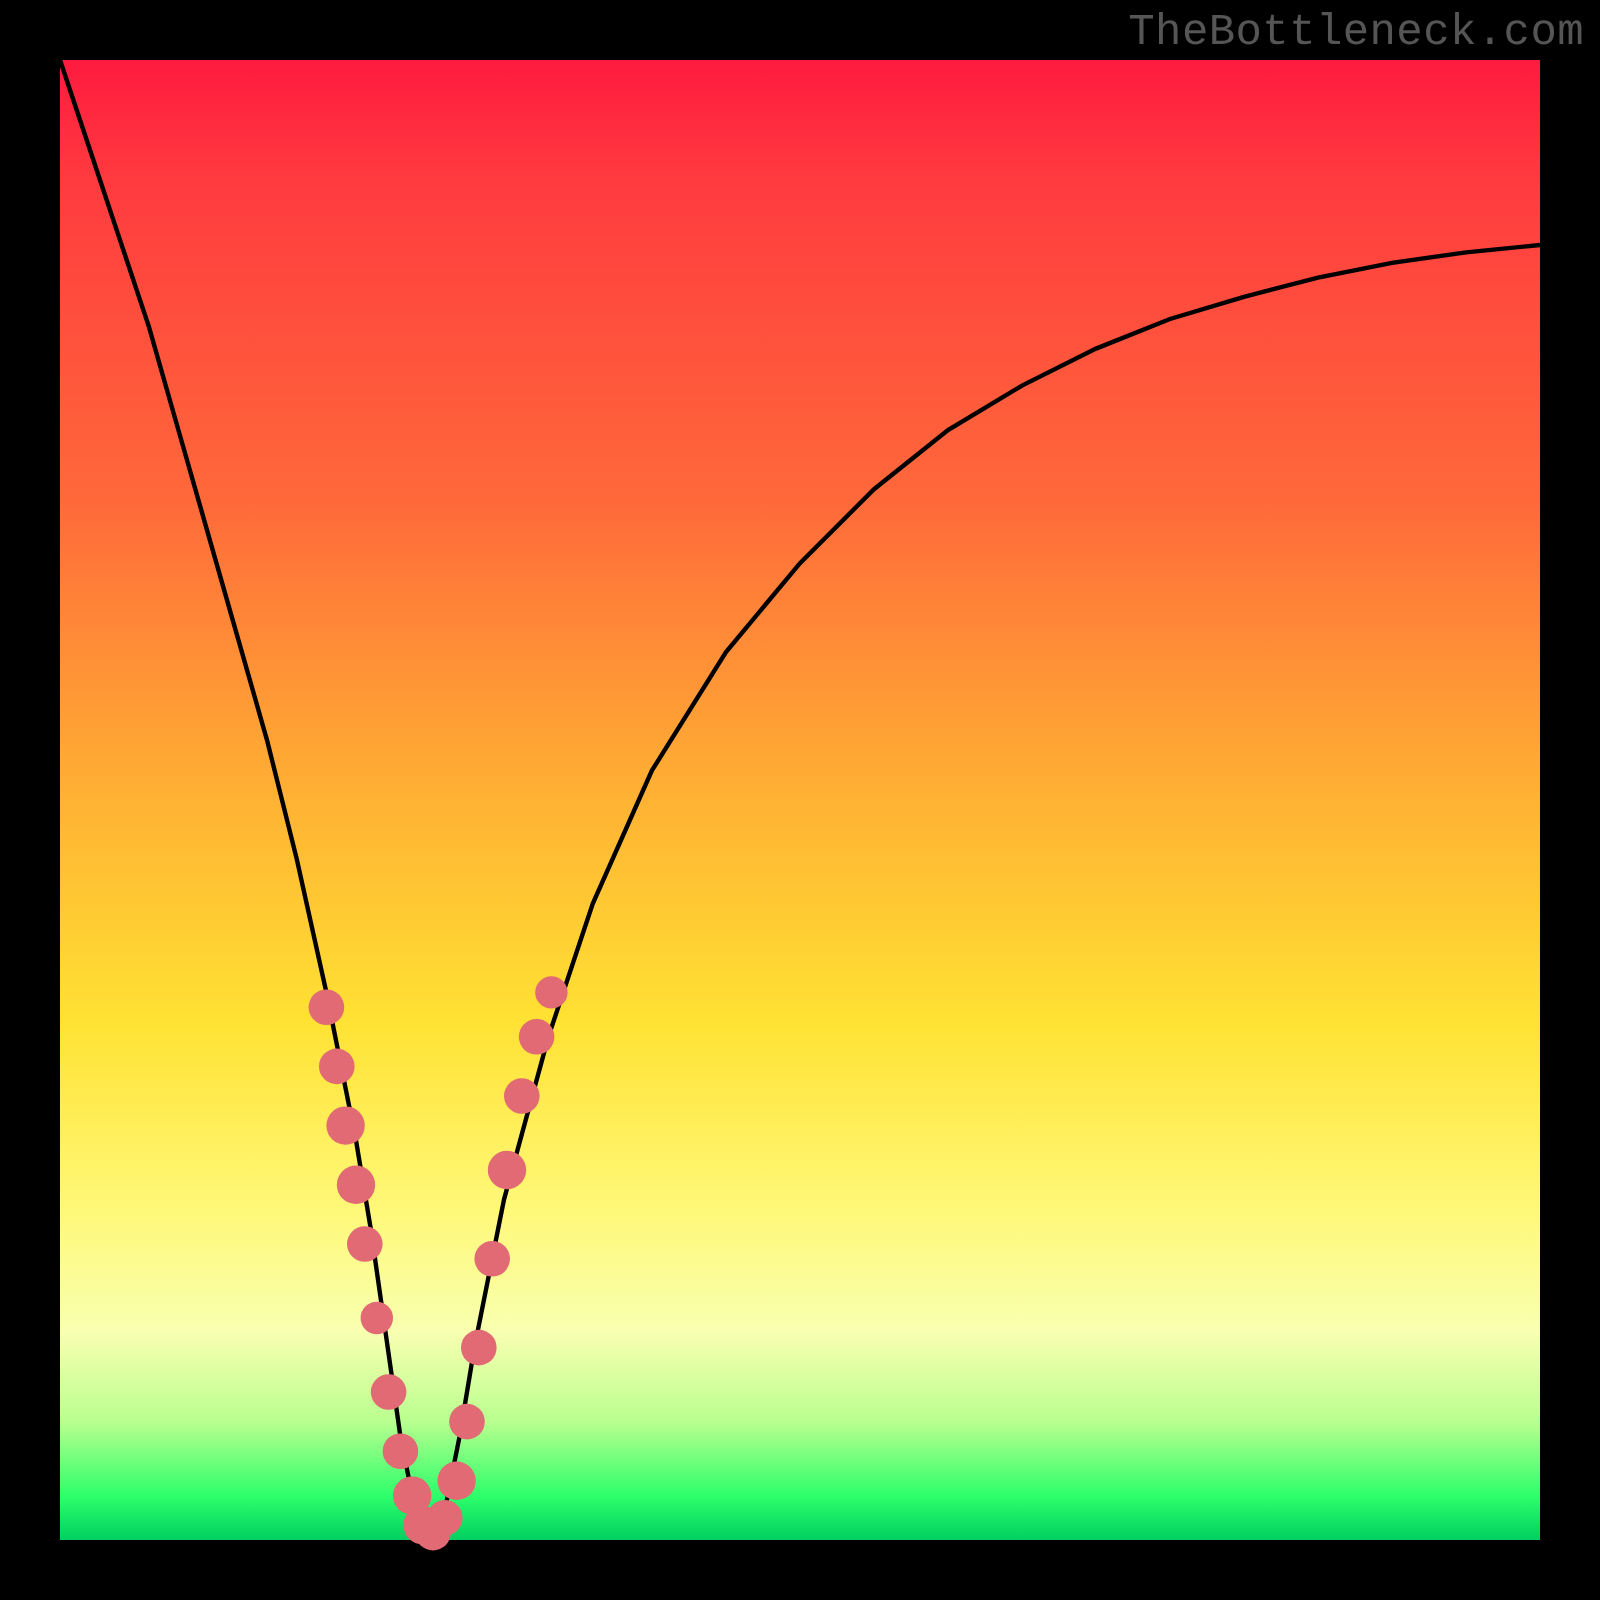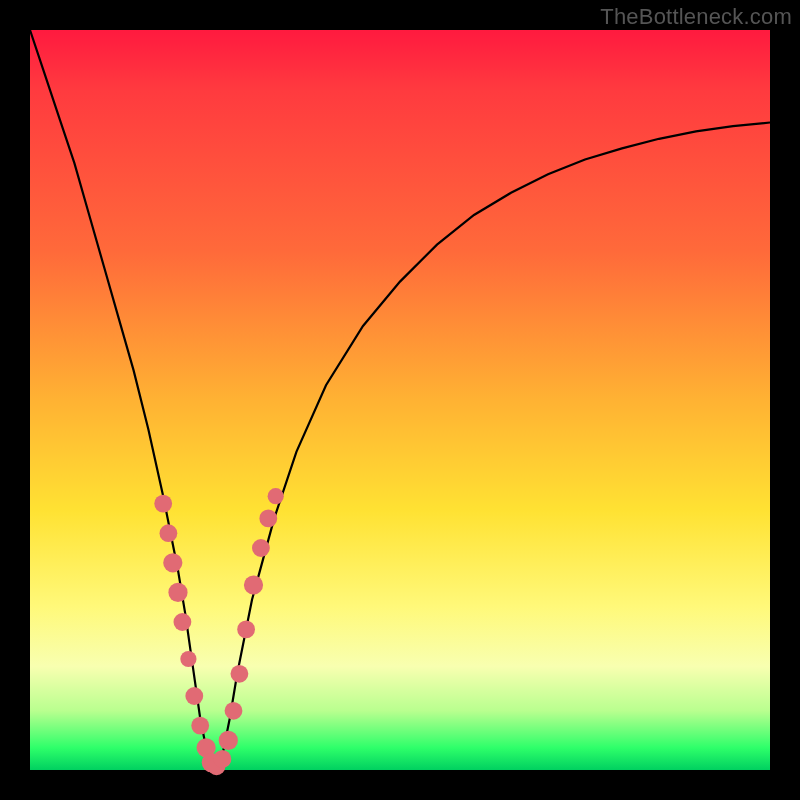--- a/index.html
+++ b/index.html
@@ -9,20 +9,21 @@
     height: 800px;
     overflow: hidden;
     background: #000;
     font-family: Arial, Helvetica, sans-serif;
   }
   .frame {
     position: absolute;
     left: 0; top: 0;
     width: 800px; height: 800px;
     background: #000;
+    font-family: Liberation Mono, monospace;
   }
   .plot-area {
     position: absolute;
     left: 30px;
     top: 30px;
     width: 740px;
     height: 740px;
     
     background: linear-gradient(to bottom,
       #ff1a3f 0%,

